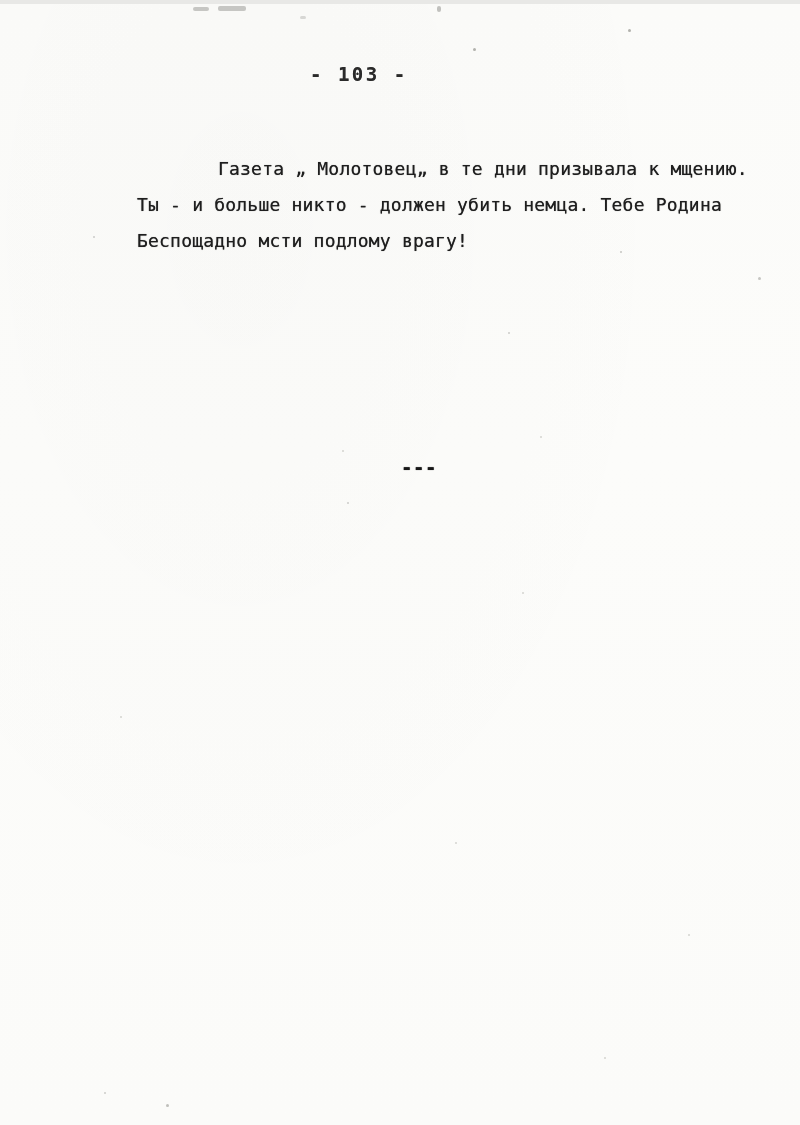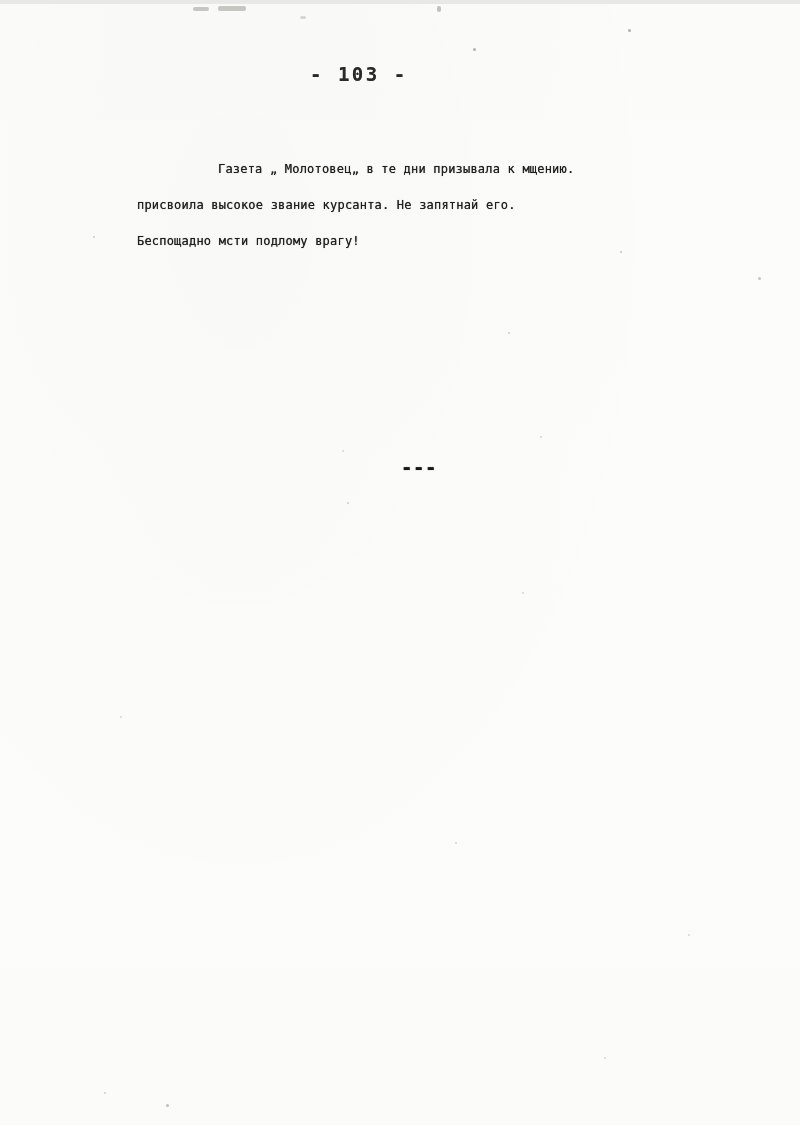--- a/index.html
+++ b/index.html
@@ -31,21 +31,21 @@
   }
   .typed-paragraph {
     position: absolute;
     left: 137px;
     top: 147px;
     width: 640px;
   }
   .typed-line {
     height: 36px;
     line-height: 36px;
-    font-size: 12px;
+    font-size: 18px;
     letter-spacing: 0.2px;
     white-space: pre;
     color: #1e1e1e;
     text-shadow: 0 0 0.7px rgba(25,25,25,0.8);
   }
   .typed-line.indent {
     padding-left: 81px;
   }
   .end-separator {
     position: absolute;
@@ -96,19 +96,19 @@
   <div class="speck" style="left:455px; top:838px; width:2px; height:2px; opacity:0.3;"></div>
   <div class="speck" style="left:688px; top:930px; width:2px; height:2px; opacity:0.3;"></div>
   <div class="speck" style="left:166px; top:1100px; width:3px; height:3px; opacity:0.45;"></div>
   <div class="speck" style="left:104px; top:1088px; width:2px; height:2px; opacity:0.35;"></div>
   <div class="speck" style="left:604px; top:1053px; width:2px; height:2px; opacity:0.3;"></div>
 
   <div class="page-number">- 103 -</div>
 
   <div class="typed-paragraph">
     <div class="typed-line indent">Газета „ Молотовец„ в те дни призывала к мщению.</div>
-    <div class="typed-line">присвоила высокое звание курсанта. Не запятнай его.</div>
+    <div class="typed-line">Ты - и больше никто - должен убить немца. Тебе Родина</div>
     <div class="typed-line">Беспощадно мсти подлому врагу!</div>
   </div>
 
   <div class="end-separator">---</div>
 
 </div>
 
 </body></html>

